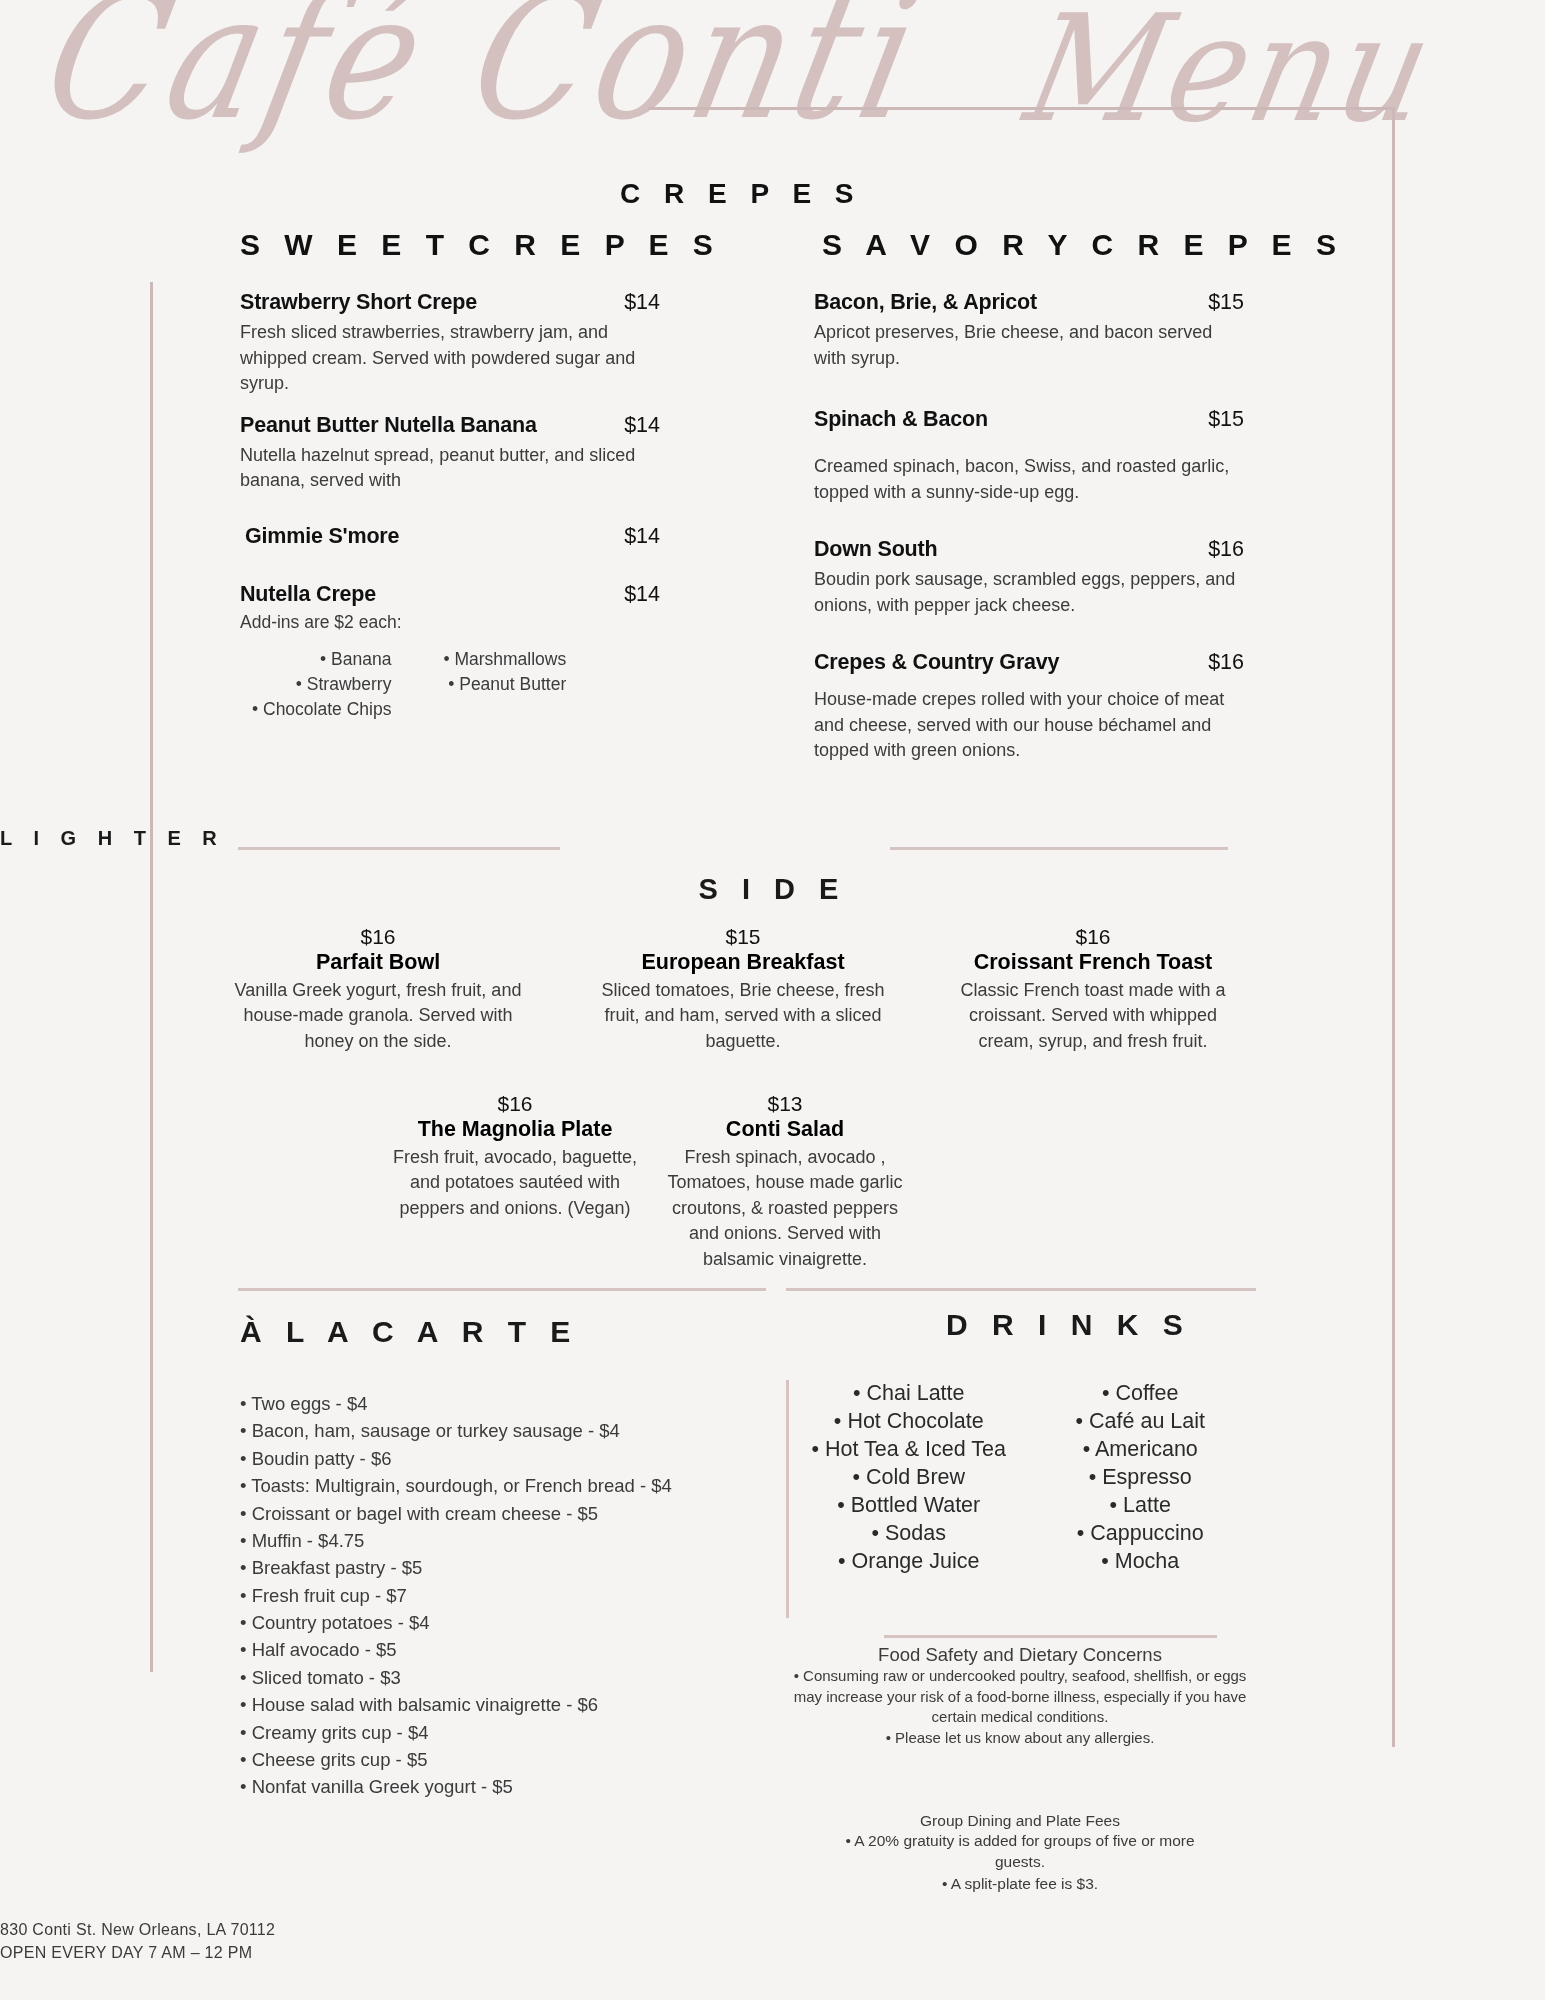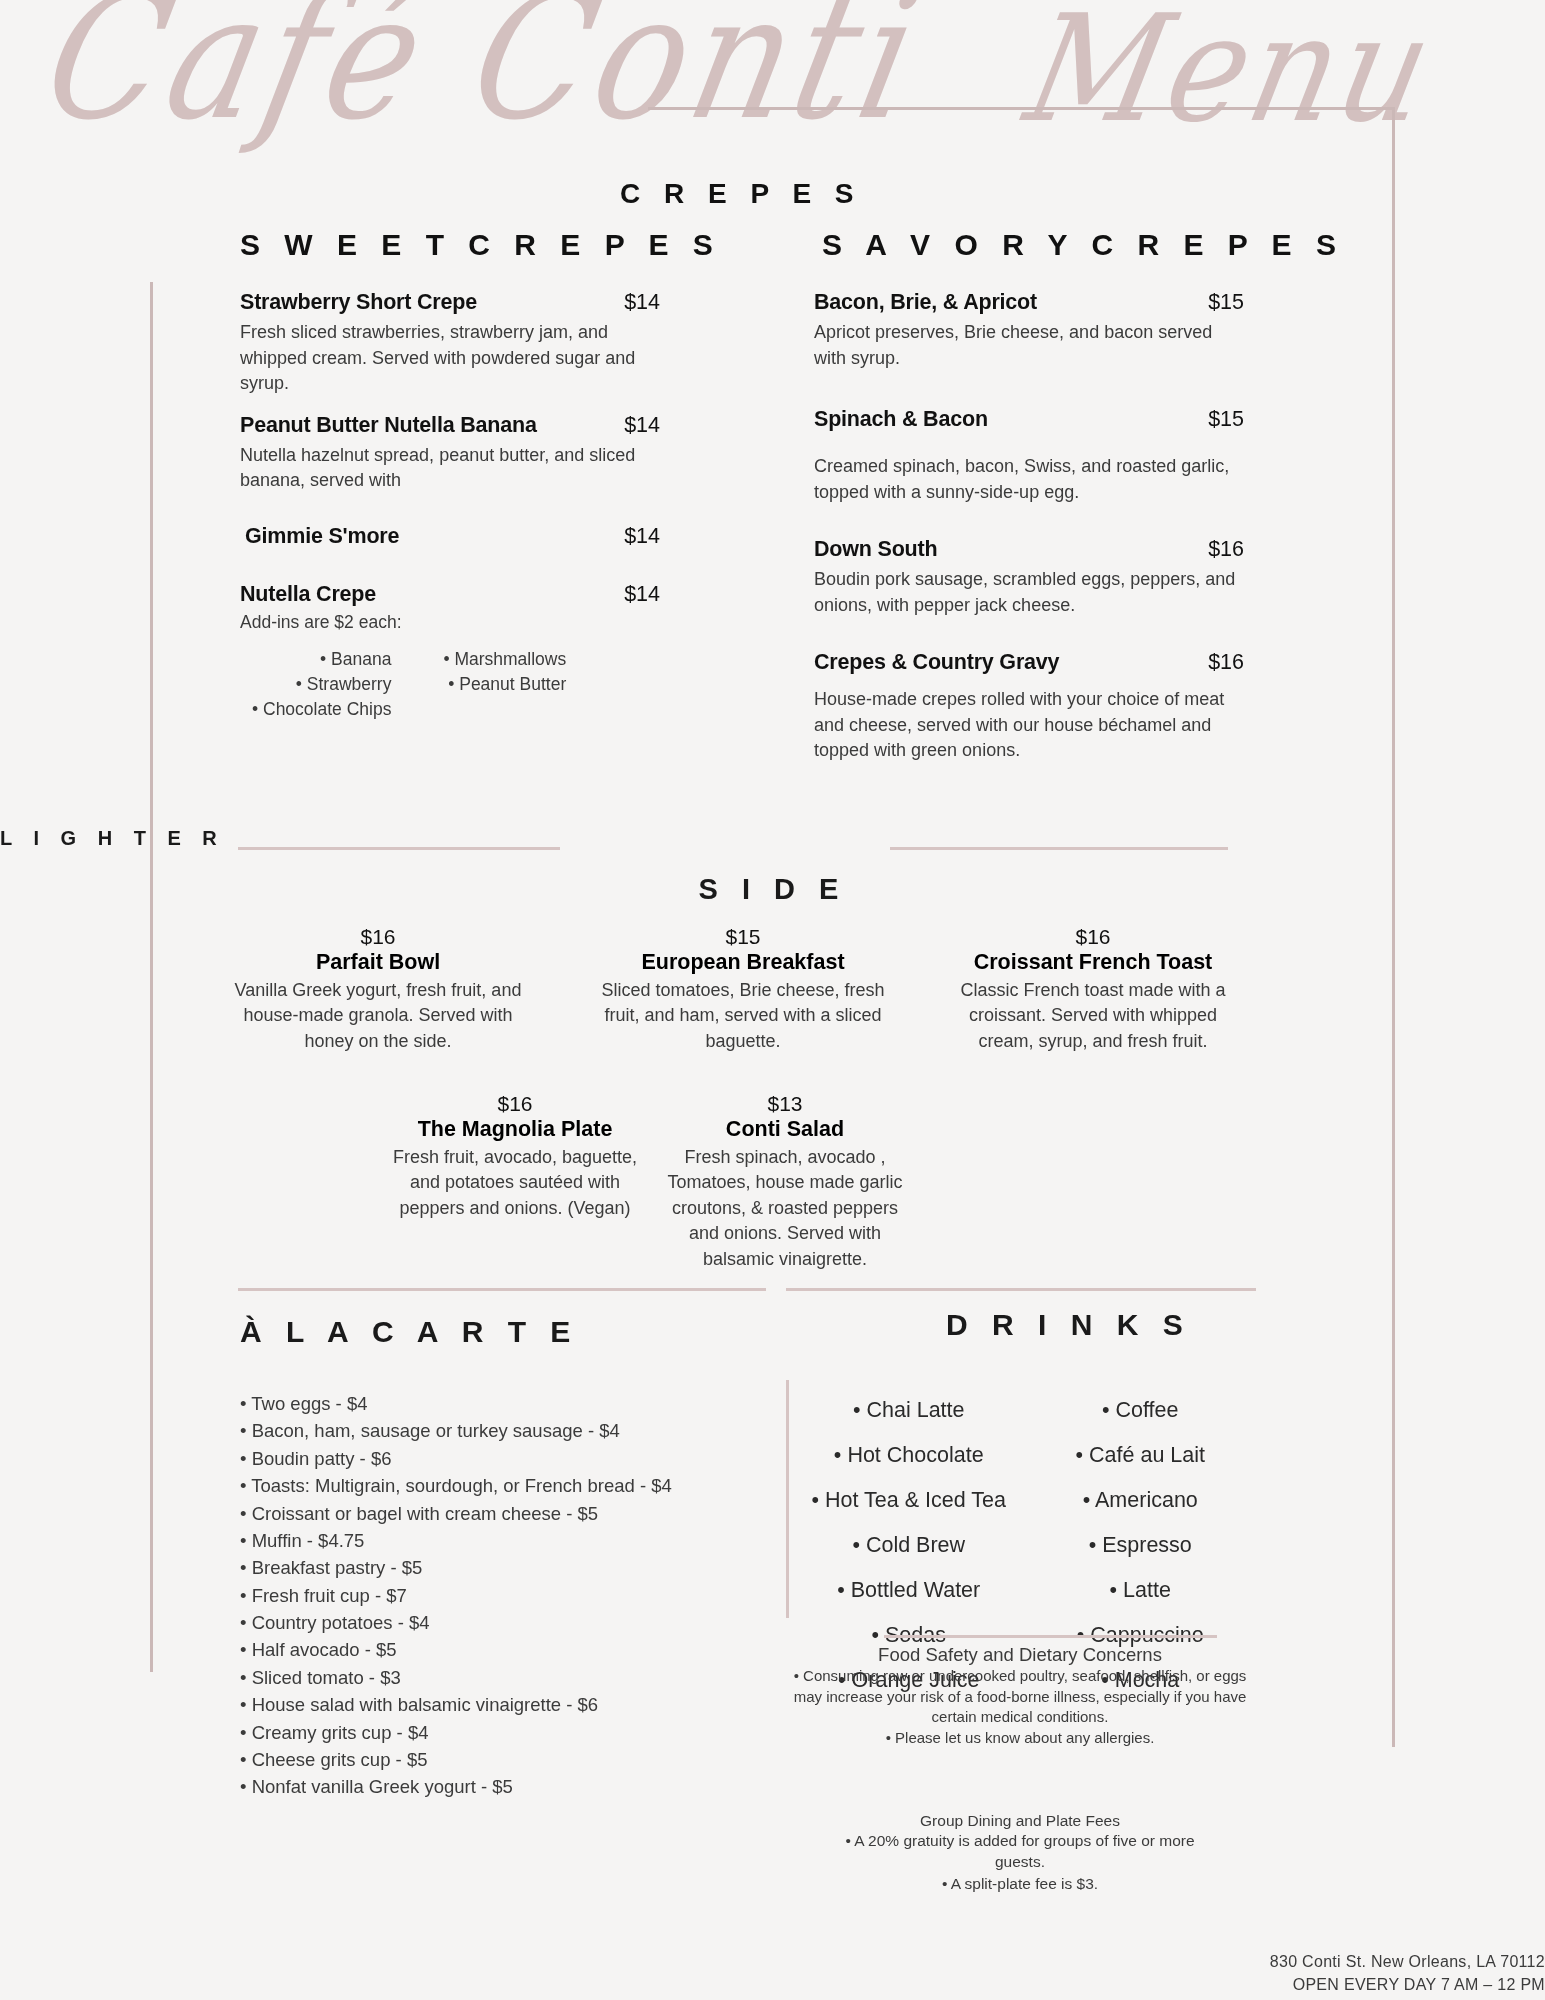--- a/index.html
+++ b/index.html
@@ -315,21 +315,20 @@
     list-style: none;
     margin: 0;
     padding: 0;
     text-align: center;
   }
   .drinks-col li {
     font-size: 21.5px;
     line-height: 1.3;
     color: #2a2a2a;
     font-weight: 300;
-    margin-top: 17px;
   }
   .drinks-col li::before {
     content: "\2022  ";
   }
 
   .safety-rule {
     position: absolute;
     left: 884px;
     top: 1635px;
     width: 333px;
@@ -367,22 +366,21 @@
     font-size: 15.5px;
     line-height: 1.38;
     color: #3b3b3b;
   }
 
   .footer {
     position: absolute;
     left: 0;
     top: 1918px;
     width: 1545px;
-    text-align: right;
-    margin-top: 32px;
+    text-align: left;
   }
   .footer div {
     font-size: 16px;
     line-height: 1.45;
     color: #3b3b3b;
     letter-spacing: 0.3px;
   }
 </style>
 </head>
 <body>

